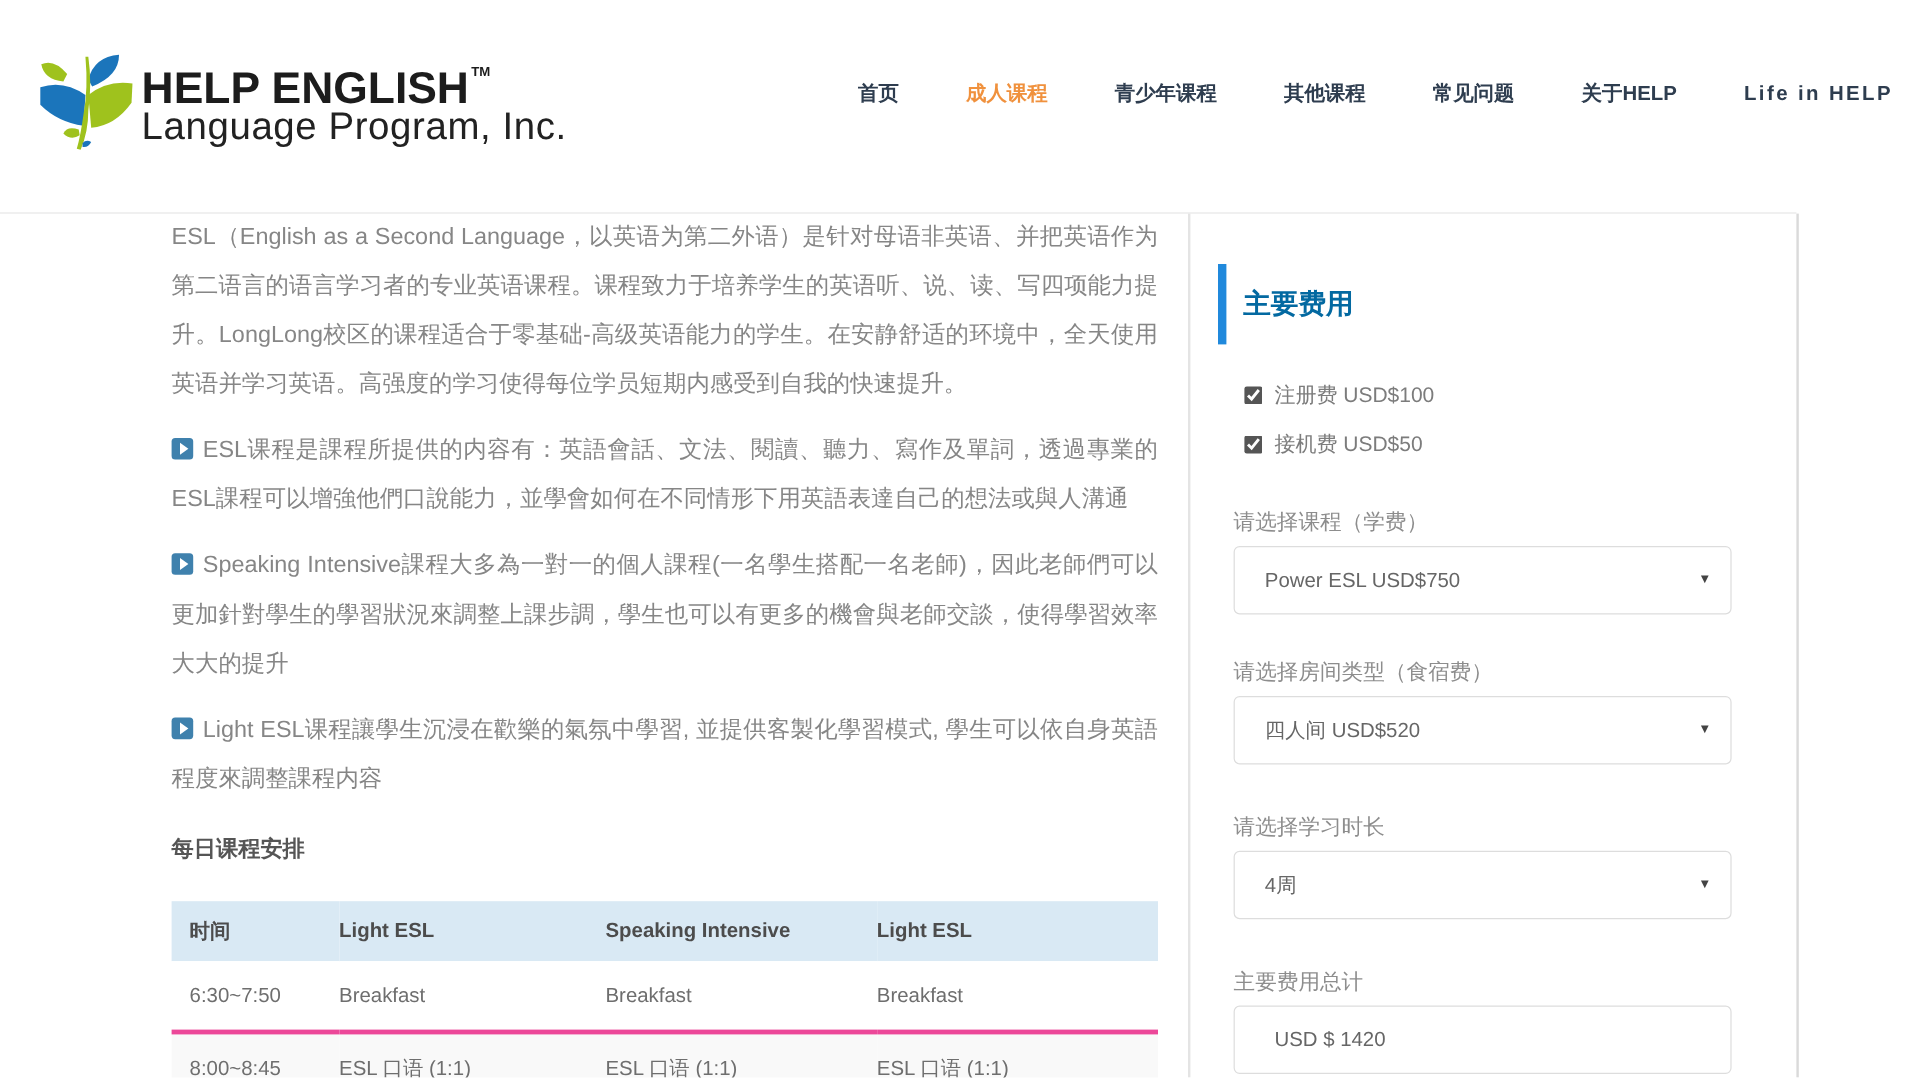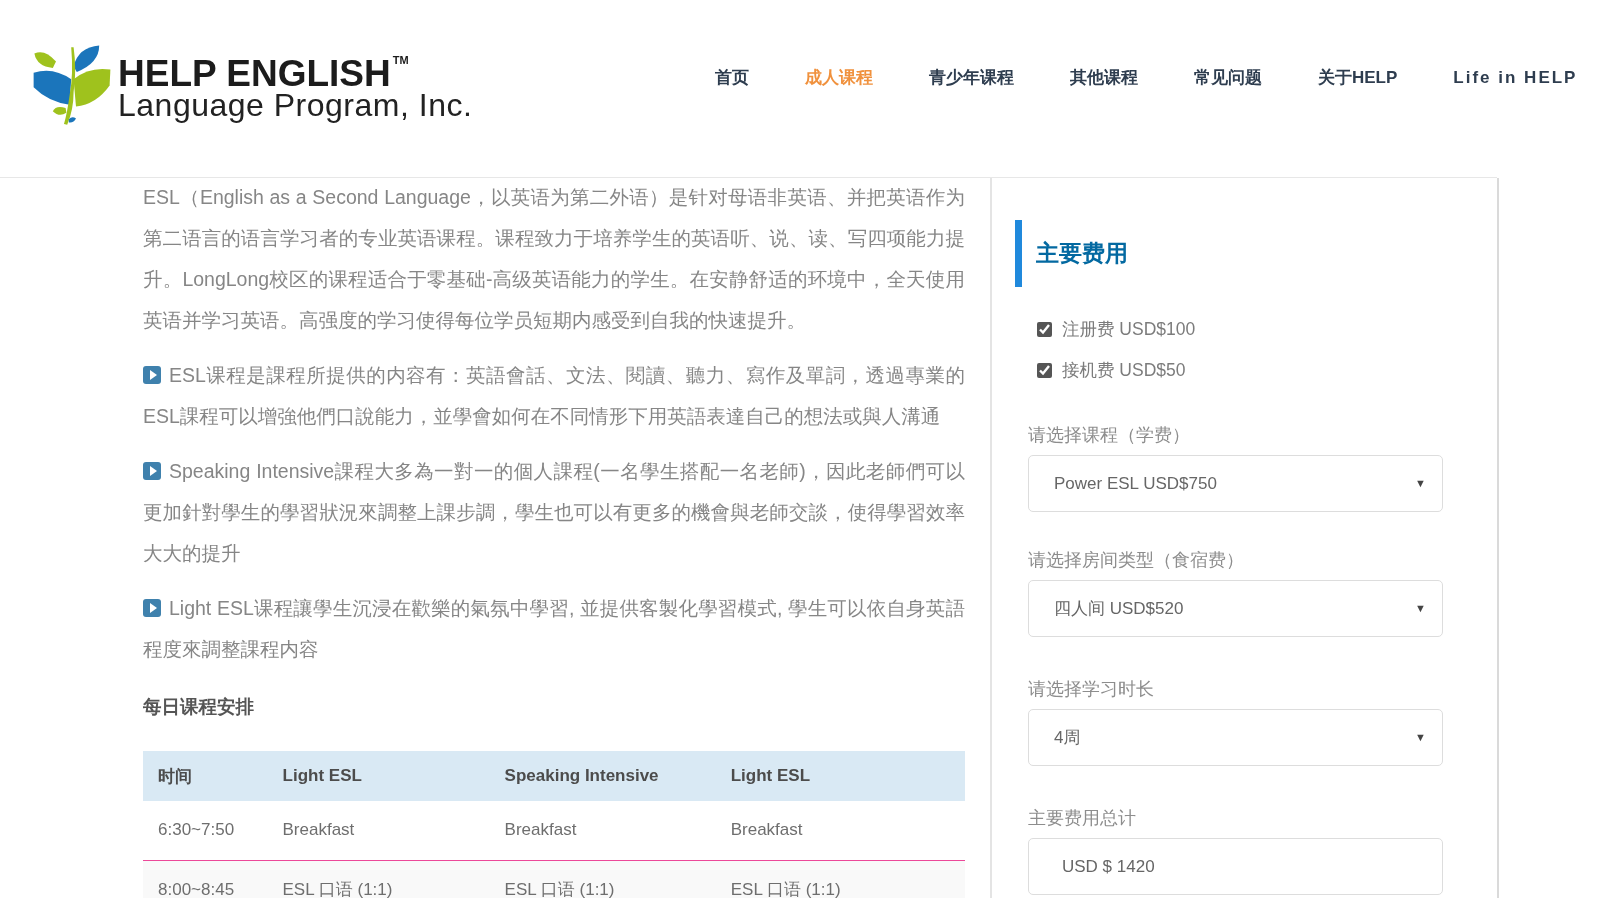--- a/index.html
+++ b/index.html
@@ -33,21 +33,21 @@
   .play-icon { display:inline-block; width:18px; height:18px; background:#3f81ad; border-radius:3px; vertical-align:-2px; margin-right:8px; position:relative; }
   .play-icon::after { content:""; position:absolute; left:7px; top:4px; border-left:7px solid #fff; border-top:5px solid transparent; border-bottom:5px solid transparent; }
   .schedule-heading { font-size:18.5px; font-weight:700; color:#555; margin-top:24px; line-height:26px; }
 
   .schedule-table { width:822px; border-collapse:collapse; margin-top:31px; table-layout:fixed; }
   .schedule-table th, .schedule-table td { text-align:left; vertical-align:middle; }
   .schedule-table thead tr { background:#d9e9f4; height:50px; }
   .schedule-table th { font-size:17px; font-weight:700; color:#4c4c4c; }
   .schedule-table td { font-size:17px; color:#6e6e6e; }
   .schedule-table tbody tr { height:59px; }
-  .schedule-table tbody tr.row-odd { background:#fff; border-bottom:1px solid #ec4899; }
+  .schedule-table tbody tr.row-odd { background:#fff; border-bottom:4px solid #ec4899; }
   .schedule-table tbody tr.row-even { background:#f9f9f9; }
   .col-time { width:137px; padding-left:15px; }
   .col-a { width:218px; }
   .col-b { width:222px; }
   .col-c { width:230px; }
 
   
   .sidebar { position:absolute; left:1015px; top:177px; width:428px; }
   .sidebar-title-row { display:flex; align-items:center; margin-top:43px; }
   .sidebar-title-bar { width:7px; height:67px; background:#2089dc; }

